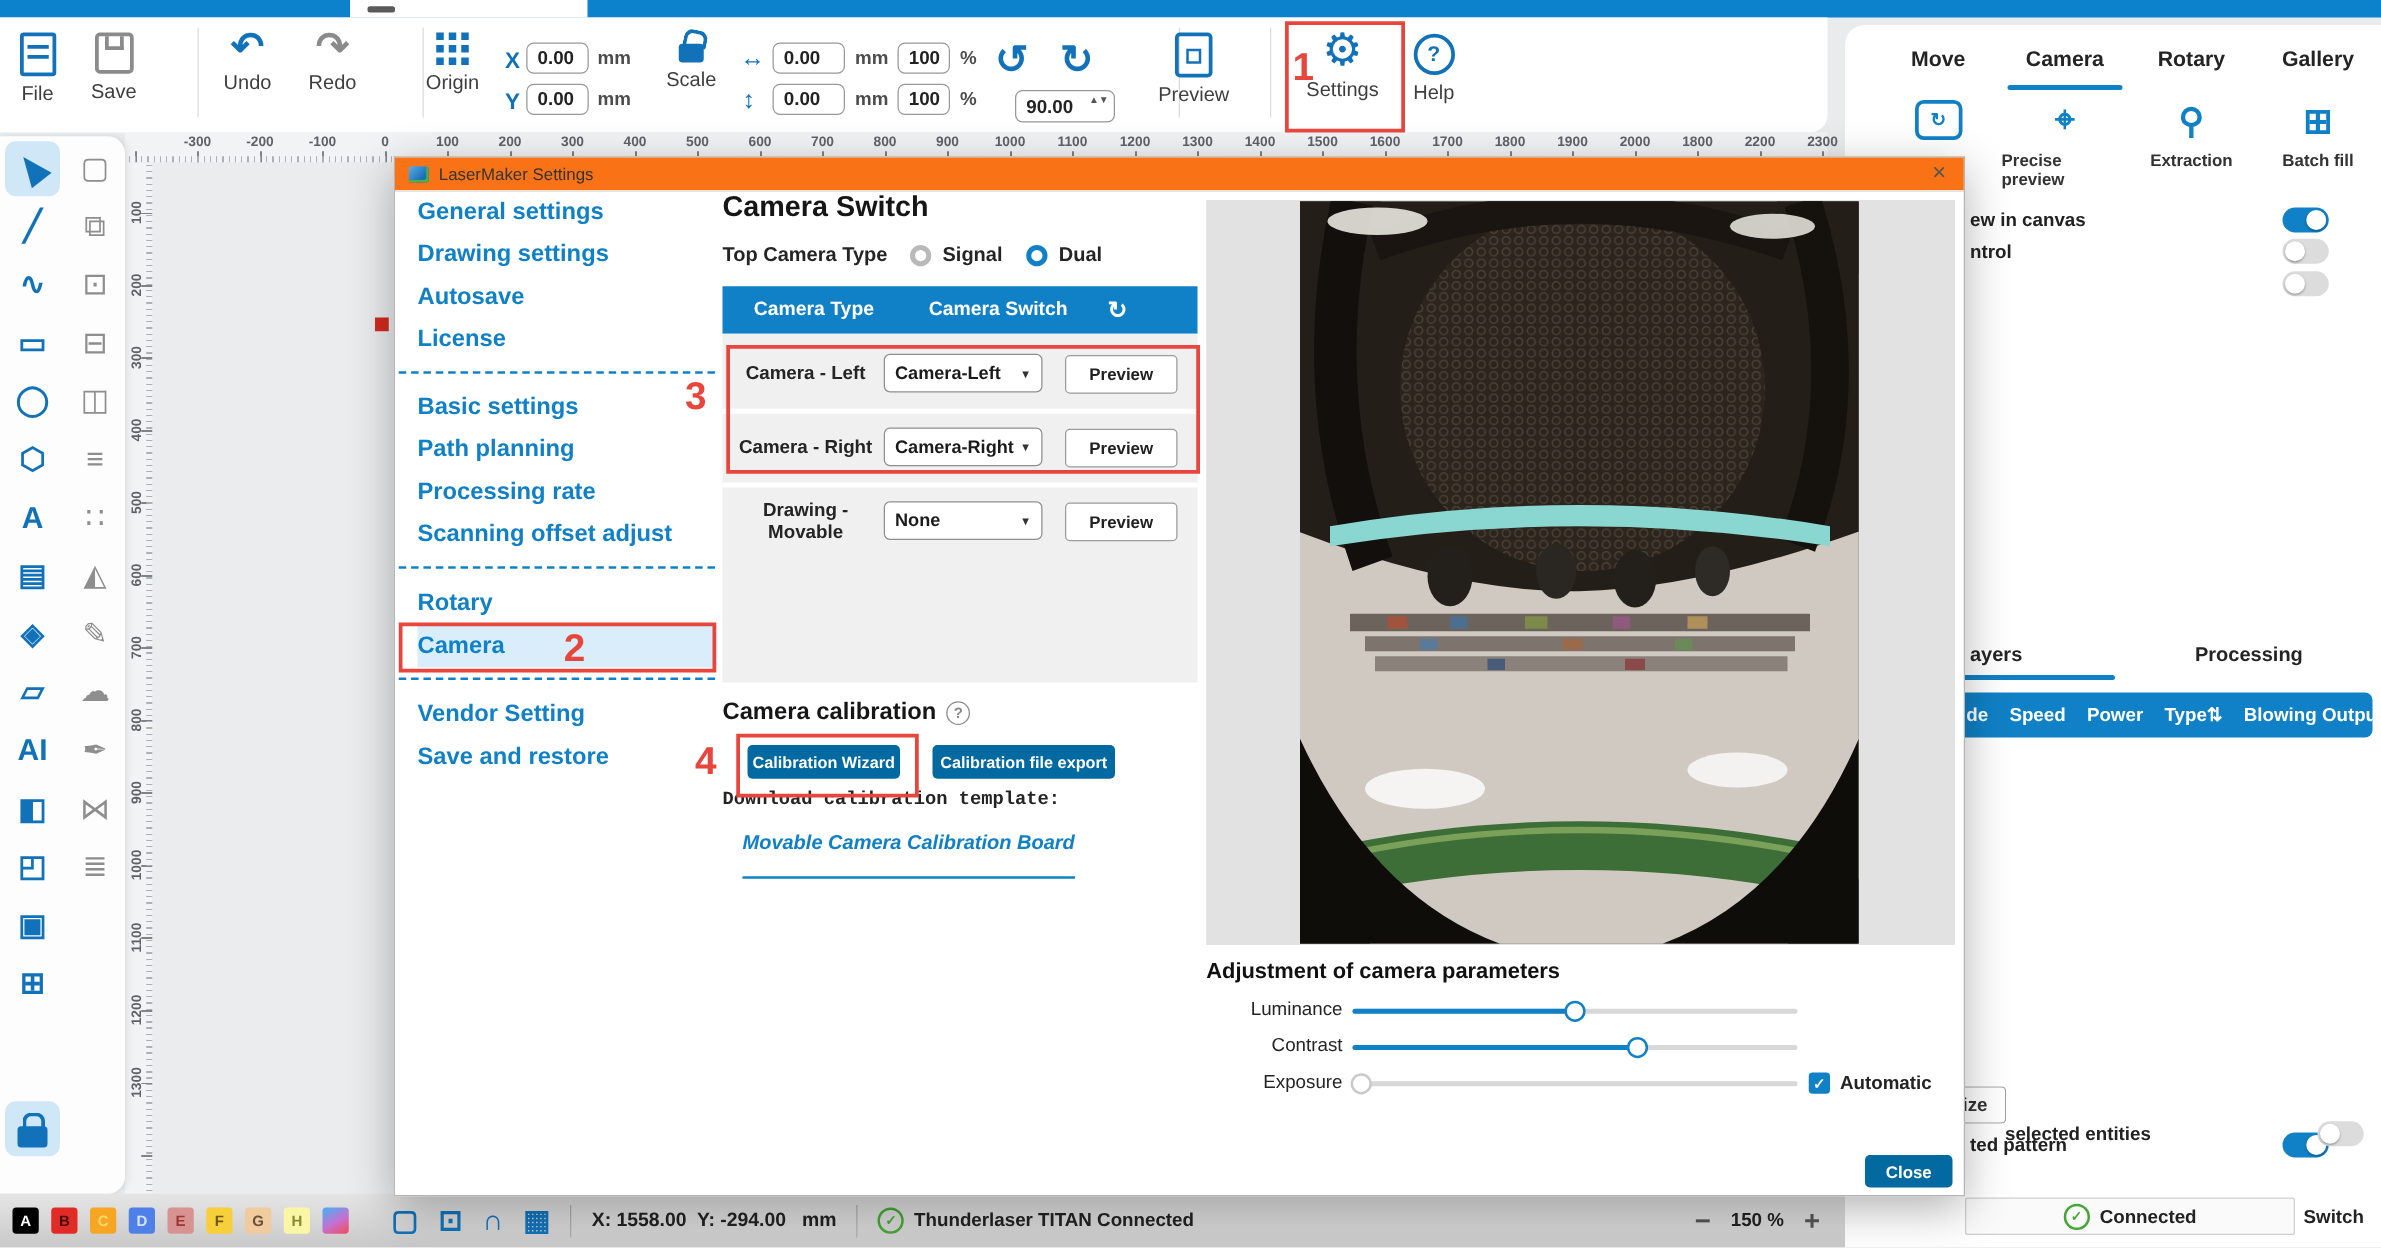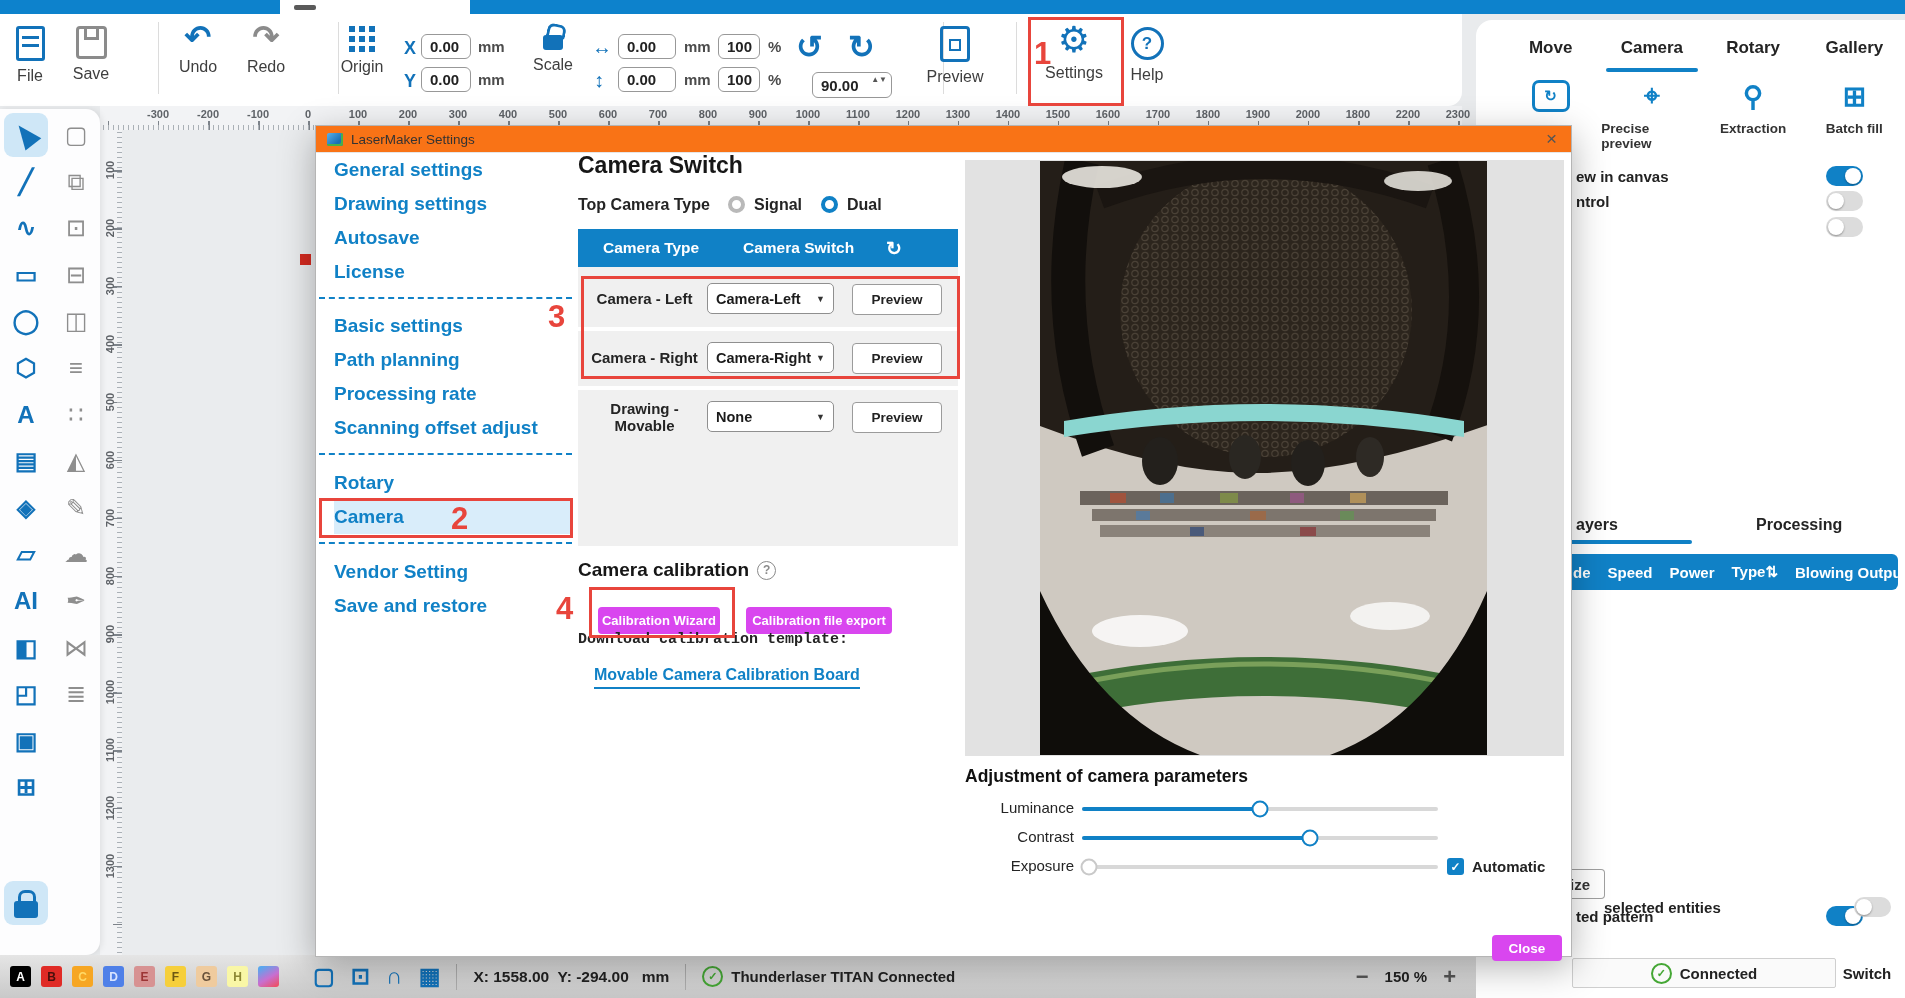--- a/index.html
+++ b/index.html
@@ -113,23 +113,23 @@
   .radio[data-sel="true"]{border-color:#1081c6;}
   .bluehead{position:absolute;left:262px;top:103px;width:380px;height:38px;background:#1081c6;}
   .bht{position:absolute;top:0;height:38px;display:flex;align-items:center;font-size:15.5px;font-weight:700;color:#fff;}
   .tbl{position:absolute;left:262px;top:141px;width:380px;height:279px;background:#f0f0f0;}
   .trow{position:absolute;left:0;width:380px;height:49px;}
   .tlab{position:absolute;left:4px;top:0;width:125px;height:49px;display:flex;align-items:center;justify-content:center;text-align:center;font-size:15px;font-weight:700;color:#242424;line-height:17px;}
   .dd{position:absolute;left:129px;top:9px;width:127px;height:31px;background:#fff;border:1.5px solid #8f8f8f;border-radius:5px;display:flex;align-items:center;font-weight:700;font-size:14.5px;color:#1b1b1b;padding:0 8px;box-sizing:border-box;}
   .car{margin-left:auto;font-size:9px;color:#333;}
   .pv{position:absolute;left:274px;top:10px;width:88px;height:29px;background:#fff;border:1.5px solid #9b9b9b;border-radius:4px;display:flex;align-items:center;justify-content:center;font-size:13.5px;font-weight:600;color:#222;}
   .rowsep{position:absolute;left:0;width:380px;height:4px;background:#fff;}
-  .bluebtn{position:absolute;background:#d946ef;color:#fff;border-radius:4px;font-weight:700;font-size:13px;display:flex;align-items:center;justify-content:center;margin-top:11px;}
+  .bluebtn{position:absolute;background:#0369a1;color:#fff;border-radius:4px;font-weight:700;font-size:13px;display:flex;align-items:center;justify-content:center;}
   .dllab{position:absolute;font-size:15px;font-weight:700;color:#242424;font-family:Liberation Mono, monospace;}
-  .link{position:absolute;font-size:16px;font-weight:700;color:#1081c6;border-bottom:2px solid #1081c6;padding-bottom:3px;}
+  .link{position:absolute;font-size:16px;font-weight:700;font-style:italic;color:#1081c6;border-bottom:2px solid #1081c6;padding-bottom:17px;}
   .photoback{position:absolute;left:649px;top:34px;width:599px;height:596px;background:#e2e2e2;}
   .adjh{position:absolute;font-size:17.5px;font-weight:700;color:#111;}
   .sliderrow{position:absolute;height:20px;}
   .slab{position:absolute;right:0;top:0;font-size:15px;font-weight:400;color:#242424;}
   .slider{position:absolute;height:4px;background:#d8d8d8;border-radius:2px;top:8px;}
   .slider .fill{position:absolute;left:0;top:0;bottom:0;width:var(--pct);background:#1081c6;border-radius:2px;}
   .slider .knob{position:absolute;top:50%;left:var(--pct);transform:translate(-50%,-50%);width:13px;height:13px;border-radius:50%;background:#fff;border:2.5px solid #1081c6;}
   .slider[data-disabled="true"] .knob{border-color:#c9c9c9;}
   .cb{width:17px;height:17px;background:#1081c6;border-radius:3px;color:#fff;font-size:12px;font-weight:700;display:flex;align-items:center;justify-content:center;}
   .rbox{position:absolute;border:3px solid #e8453c;z-index:40;}

